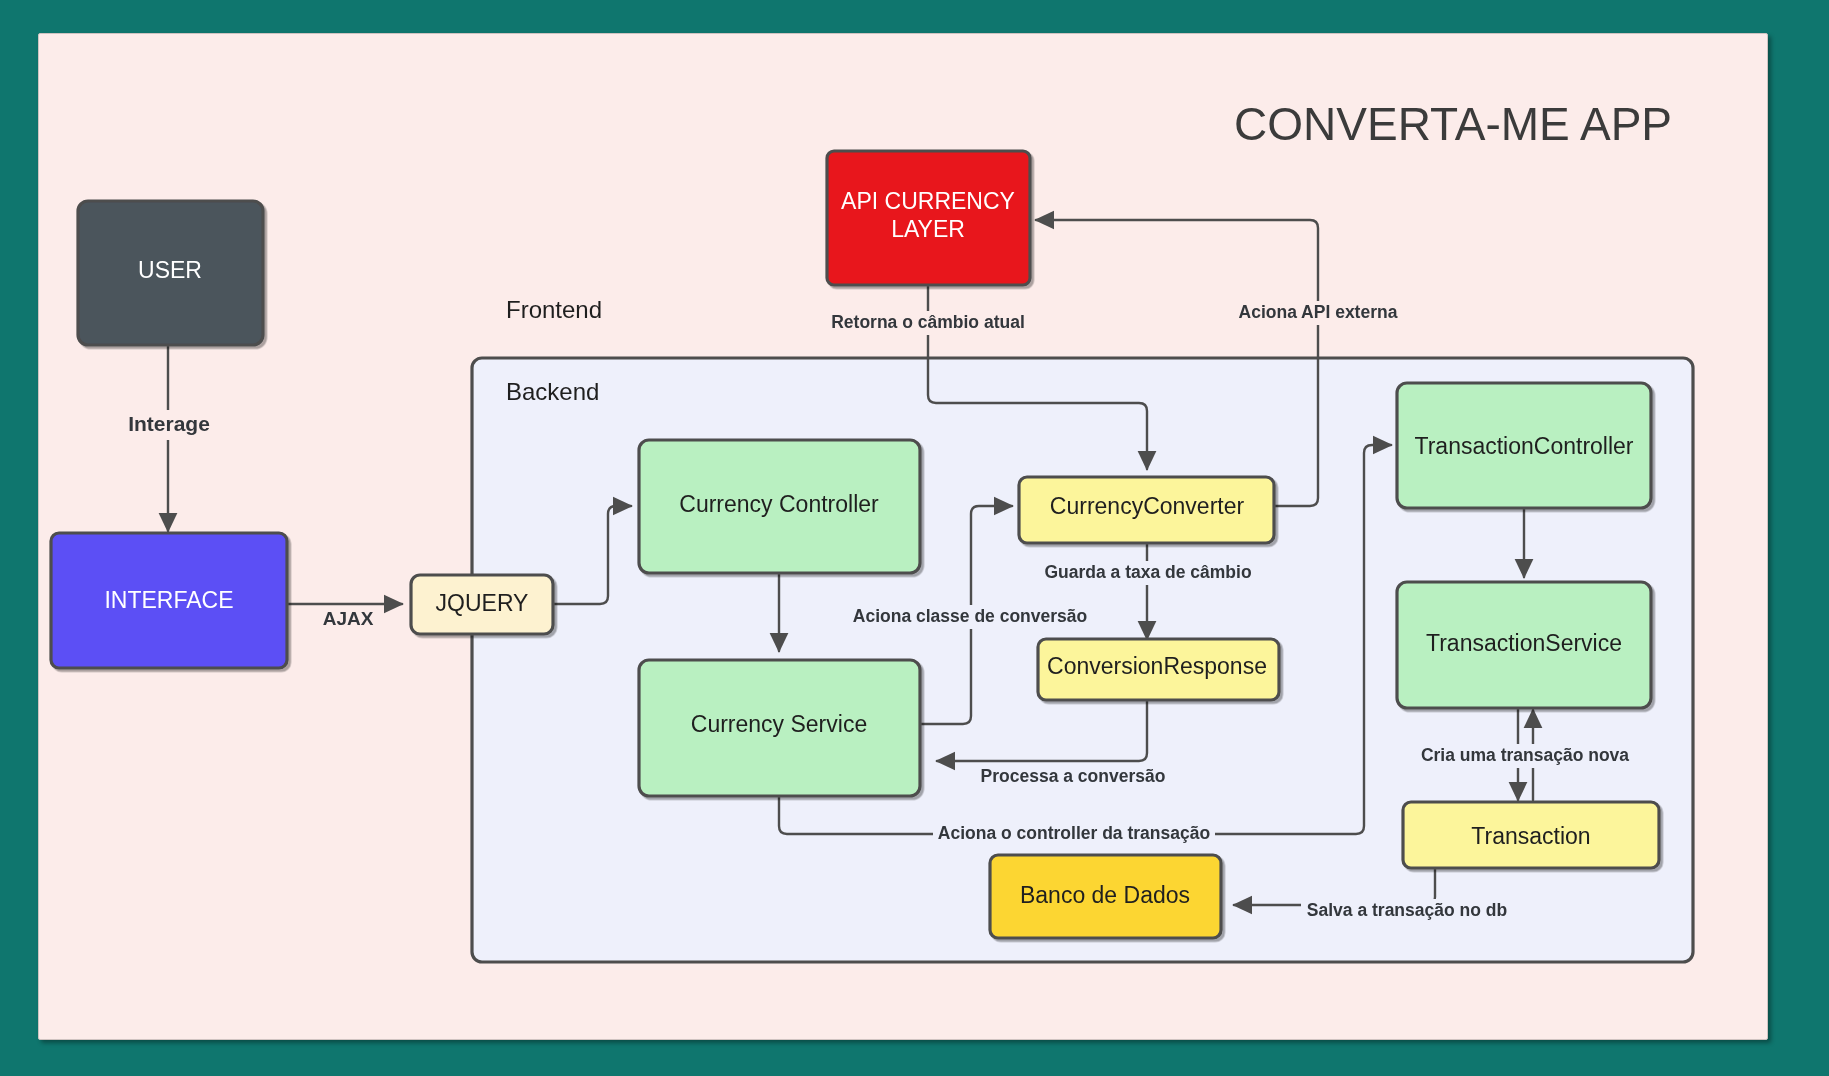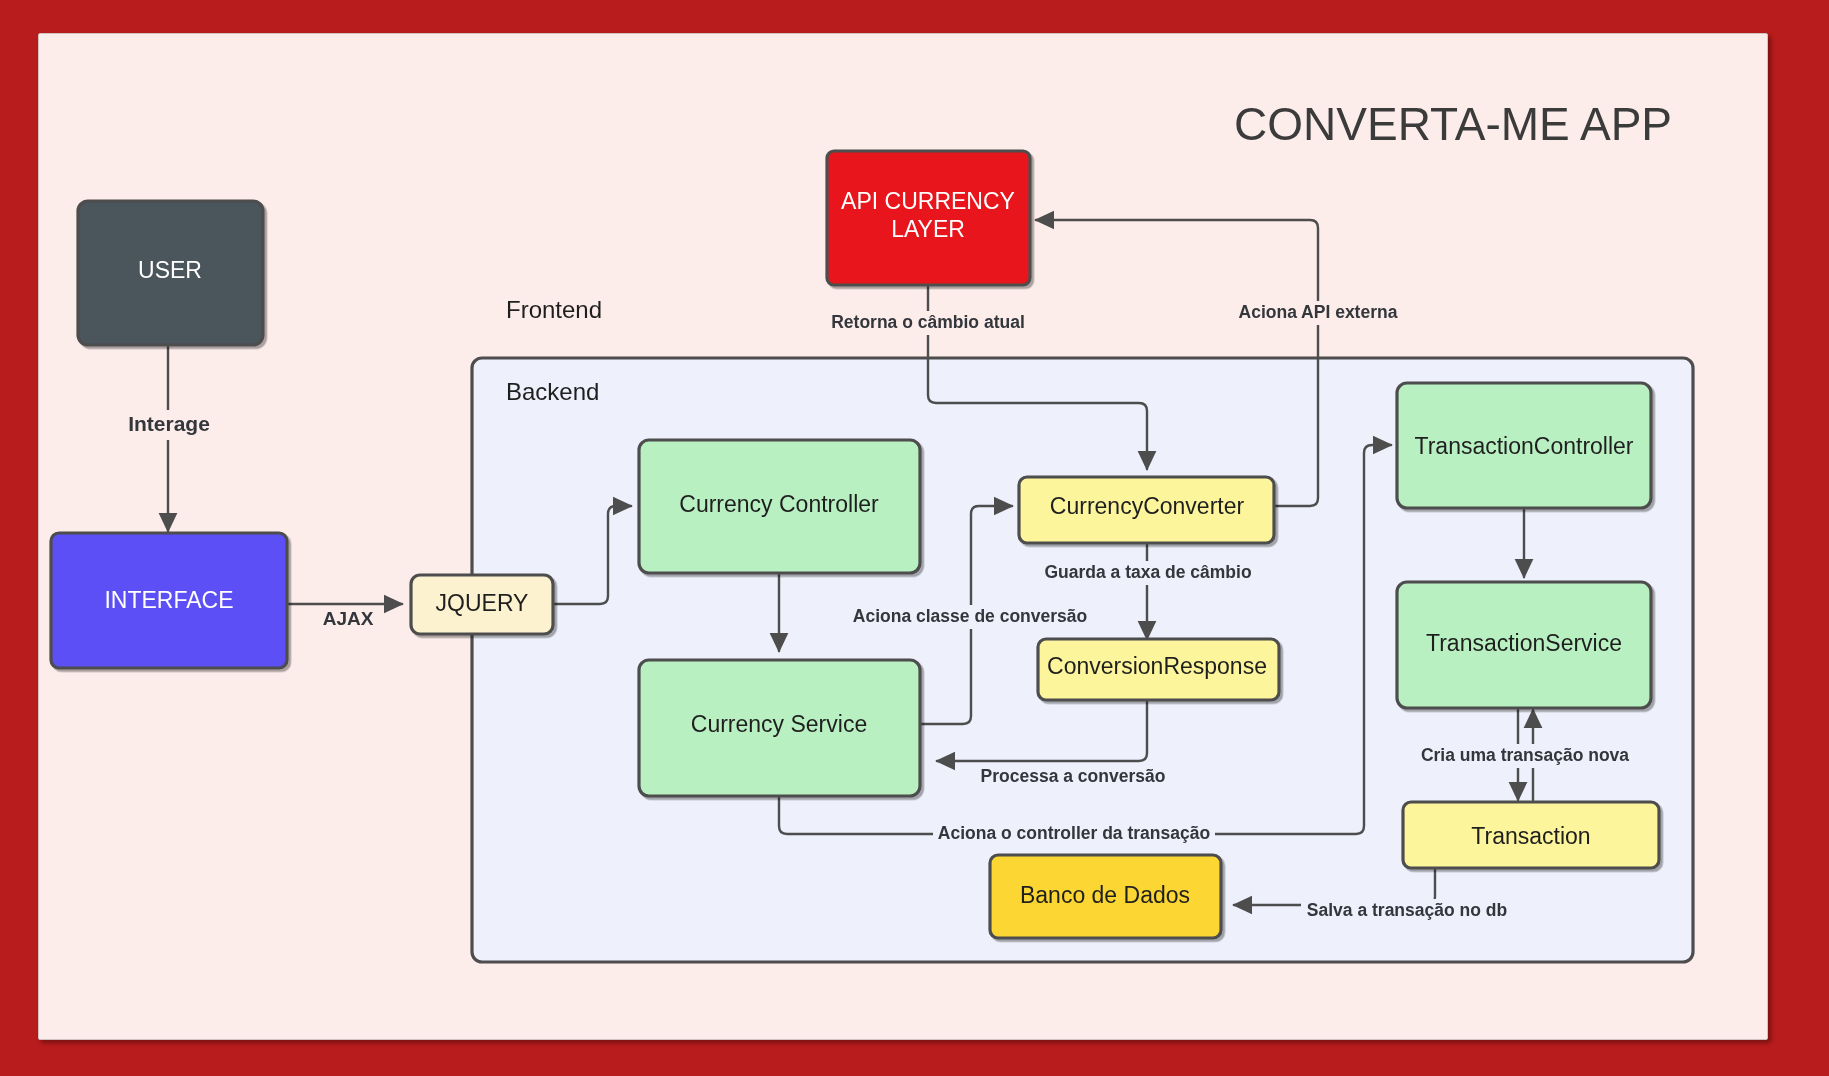--- a/index.html
+++ b/index.html
@@ -4,21 +4,21 @@
 <style>
   html, body {
     margin: 0;
     padding: 0;
     background: #000000;
   }
   #stage {
     position: relative;
     width: 1829px;
     height: 1076px;
-    background: #b91c1c;
+    background: #0f766e;
     overflow: hidden;
     font-family: "Liberation Sans", sans-serif;
   }
   #canvas {
     position: absolute;
     left: 38px;
     top: 33px;
     width: 1728px;
     height: 1005px;
     background: #fcecea;

